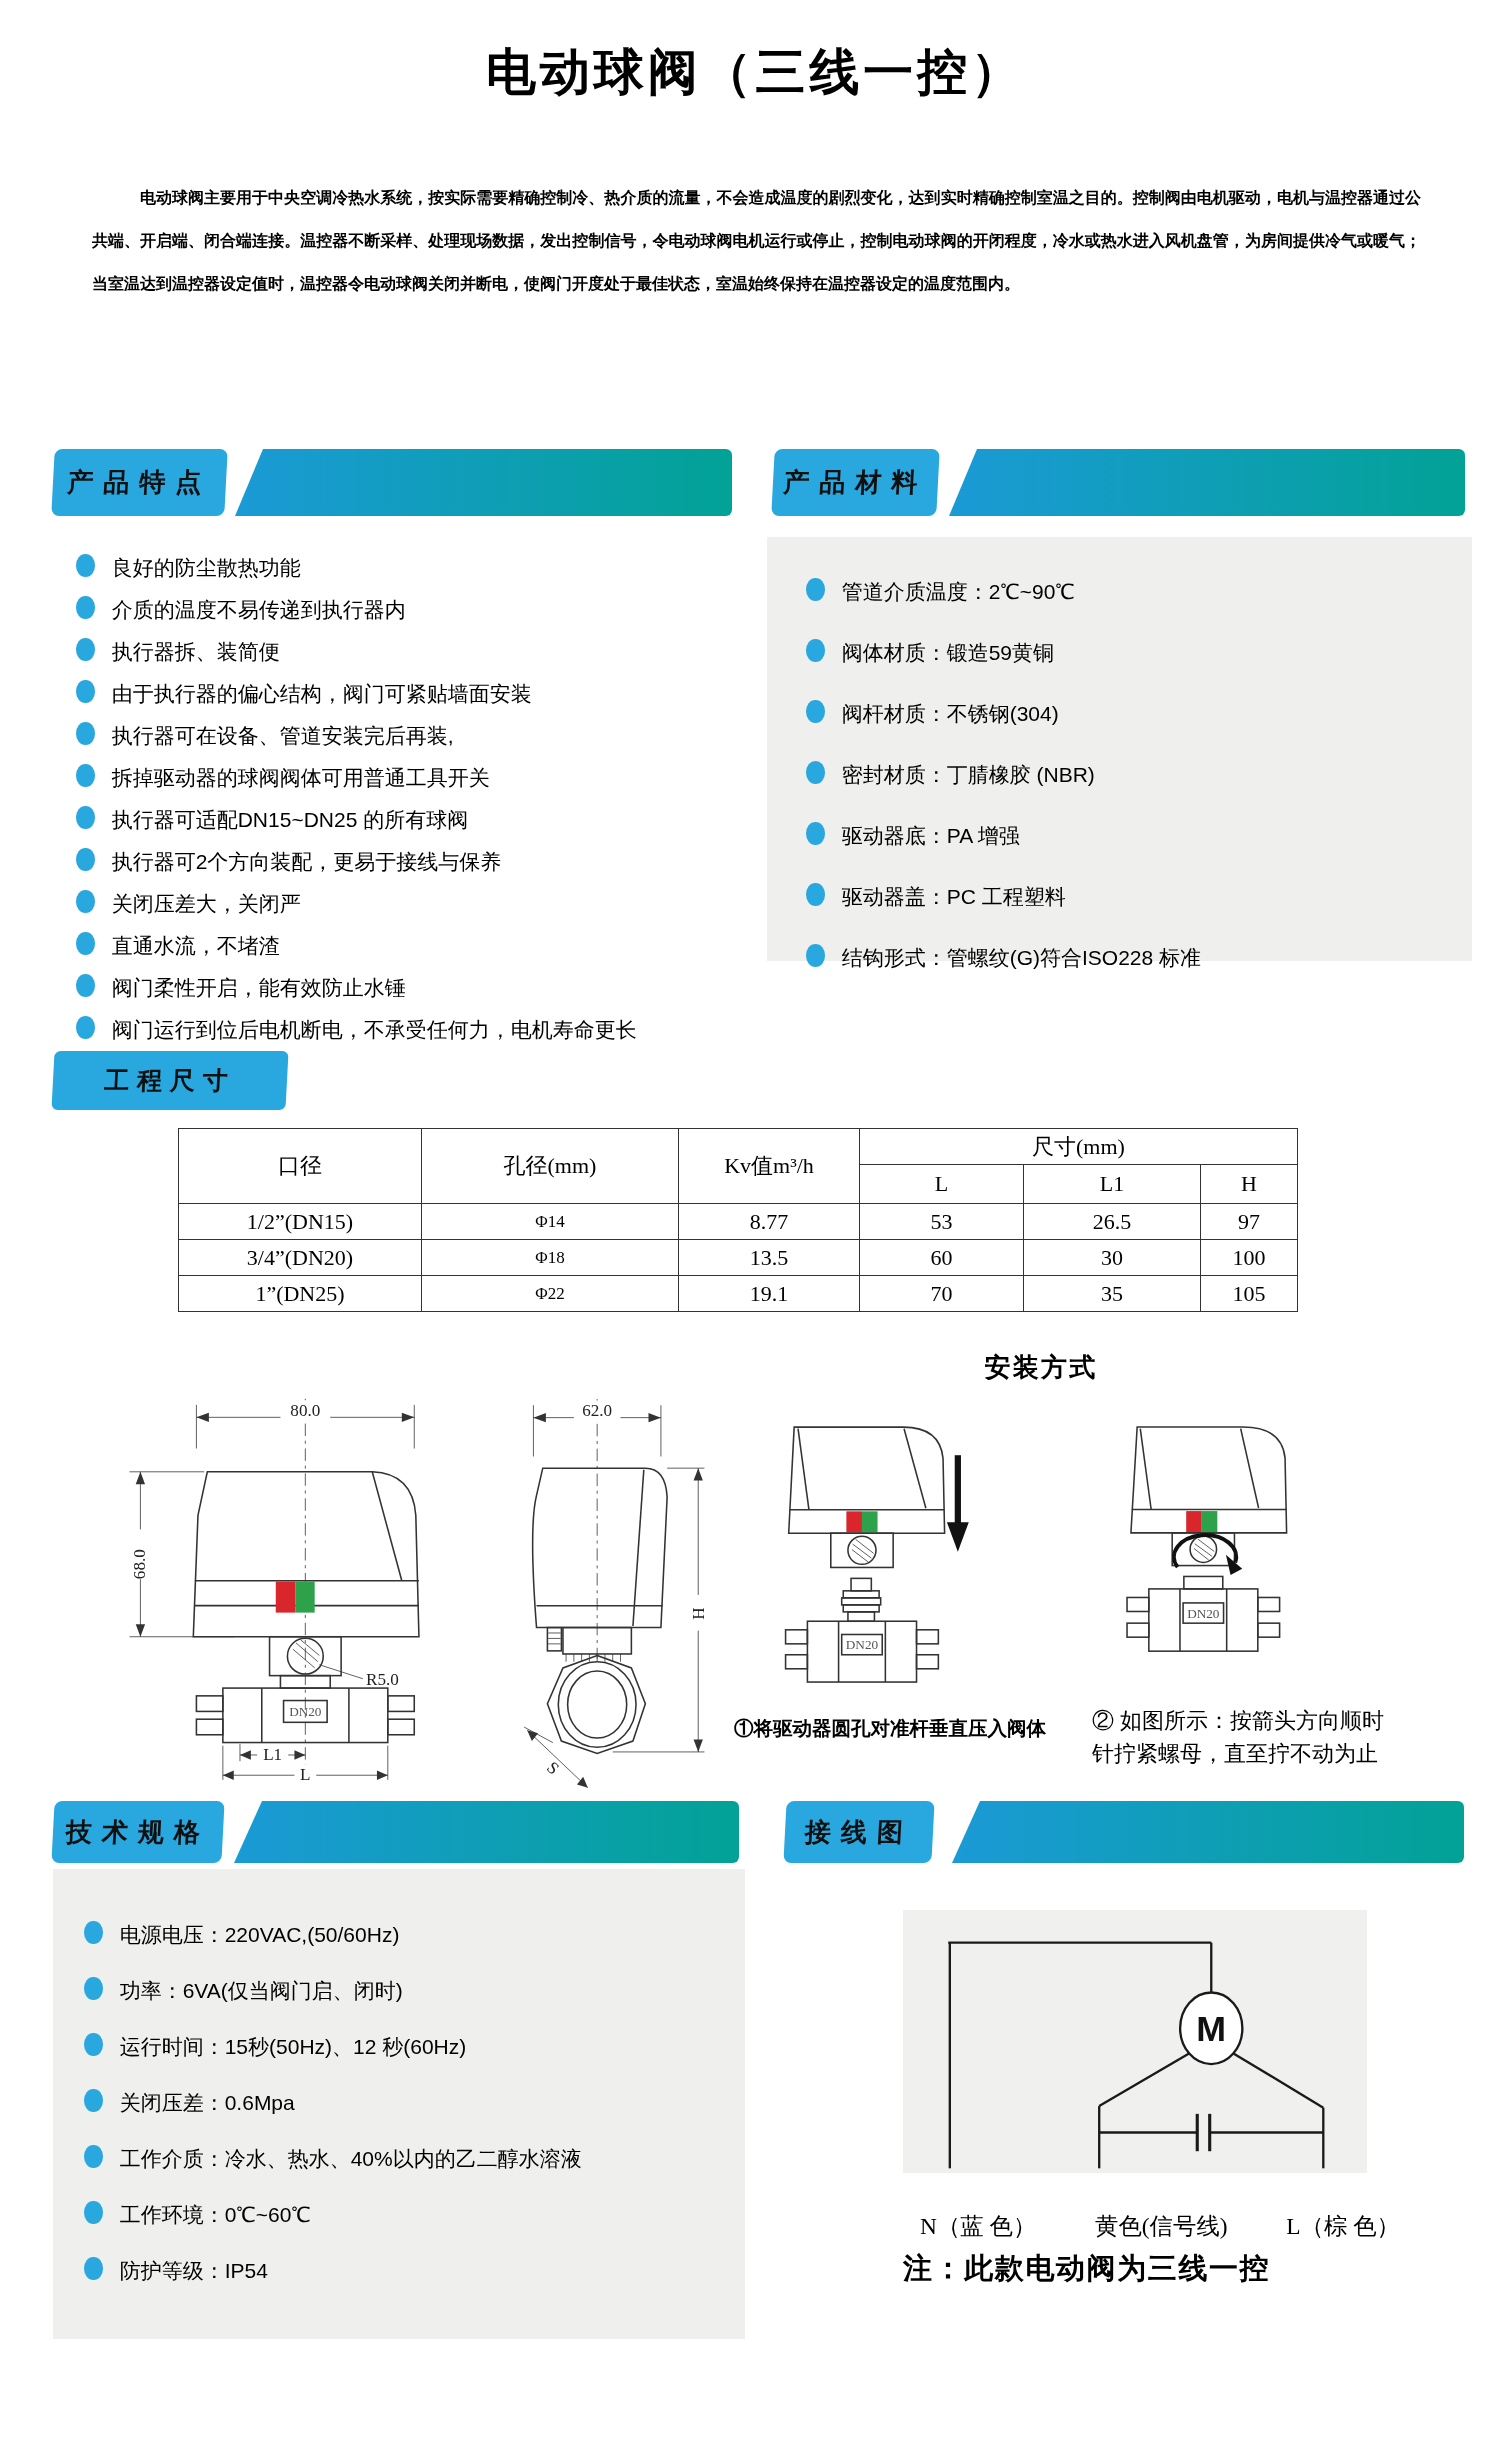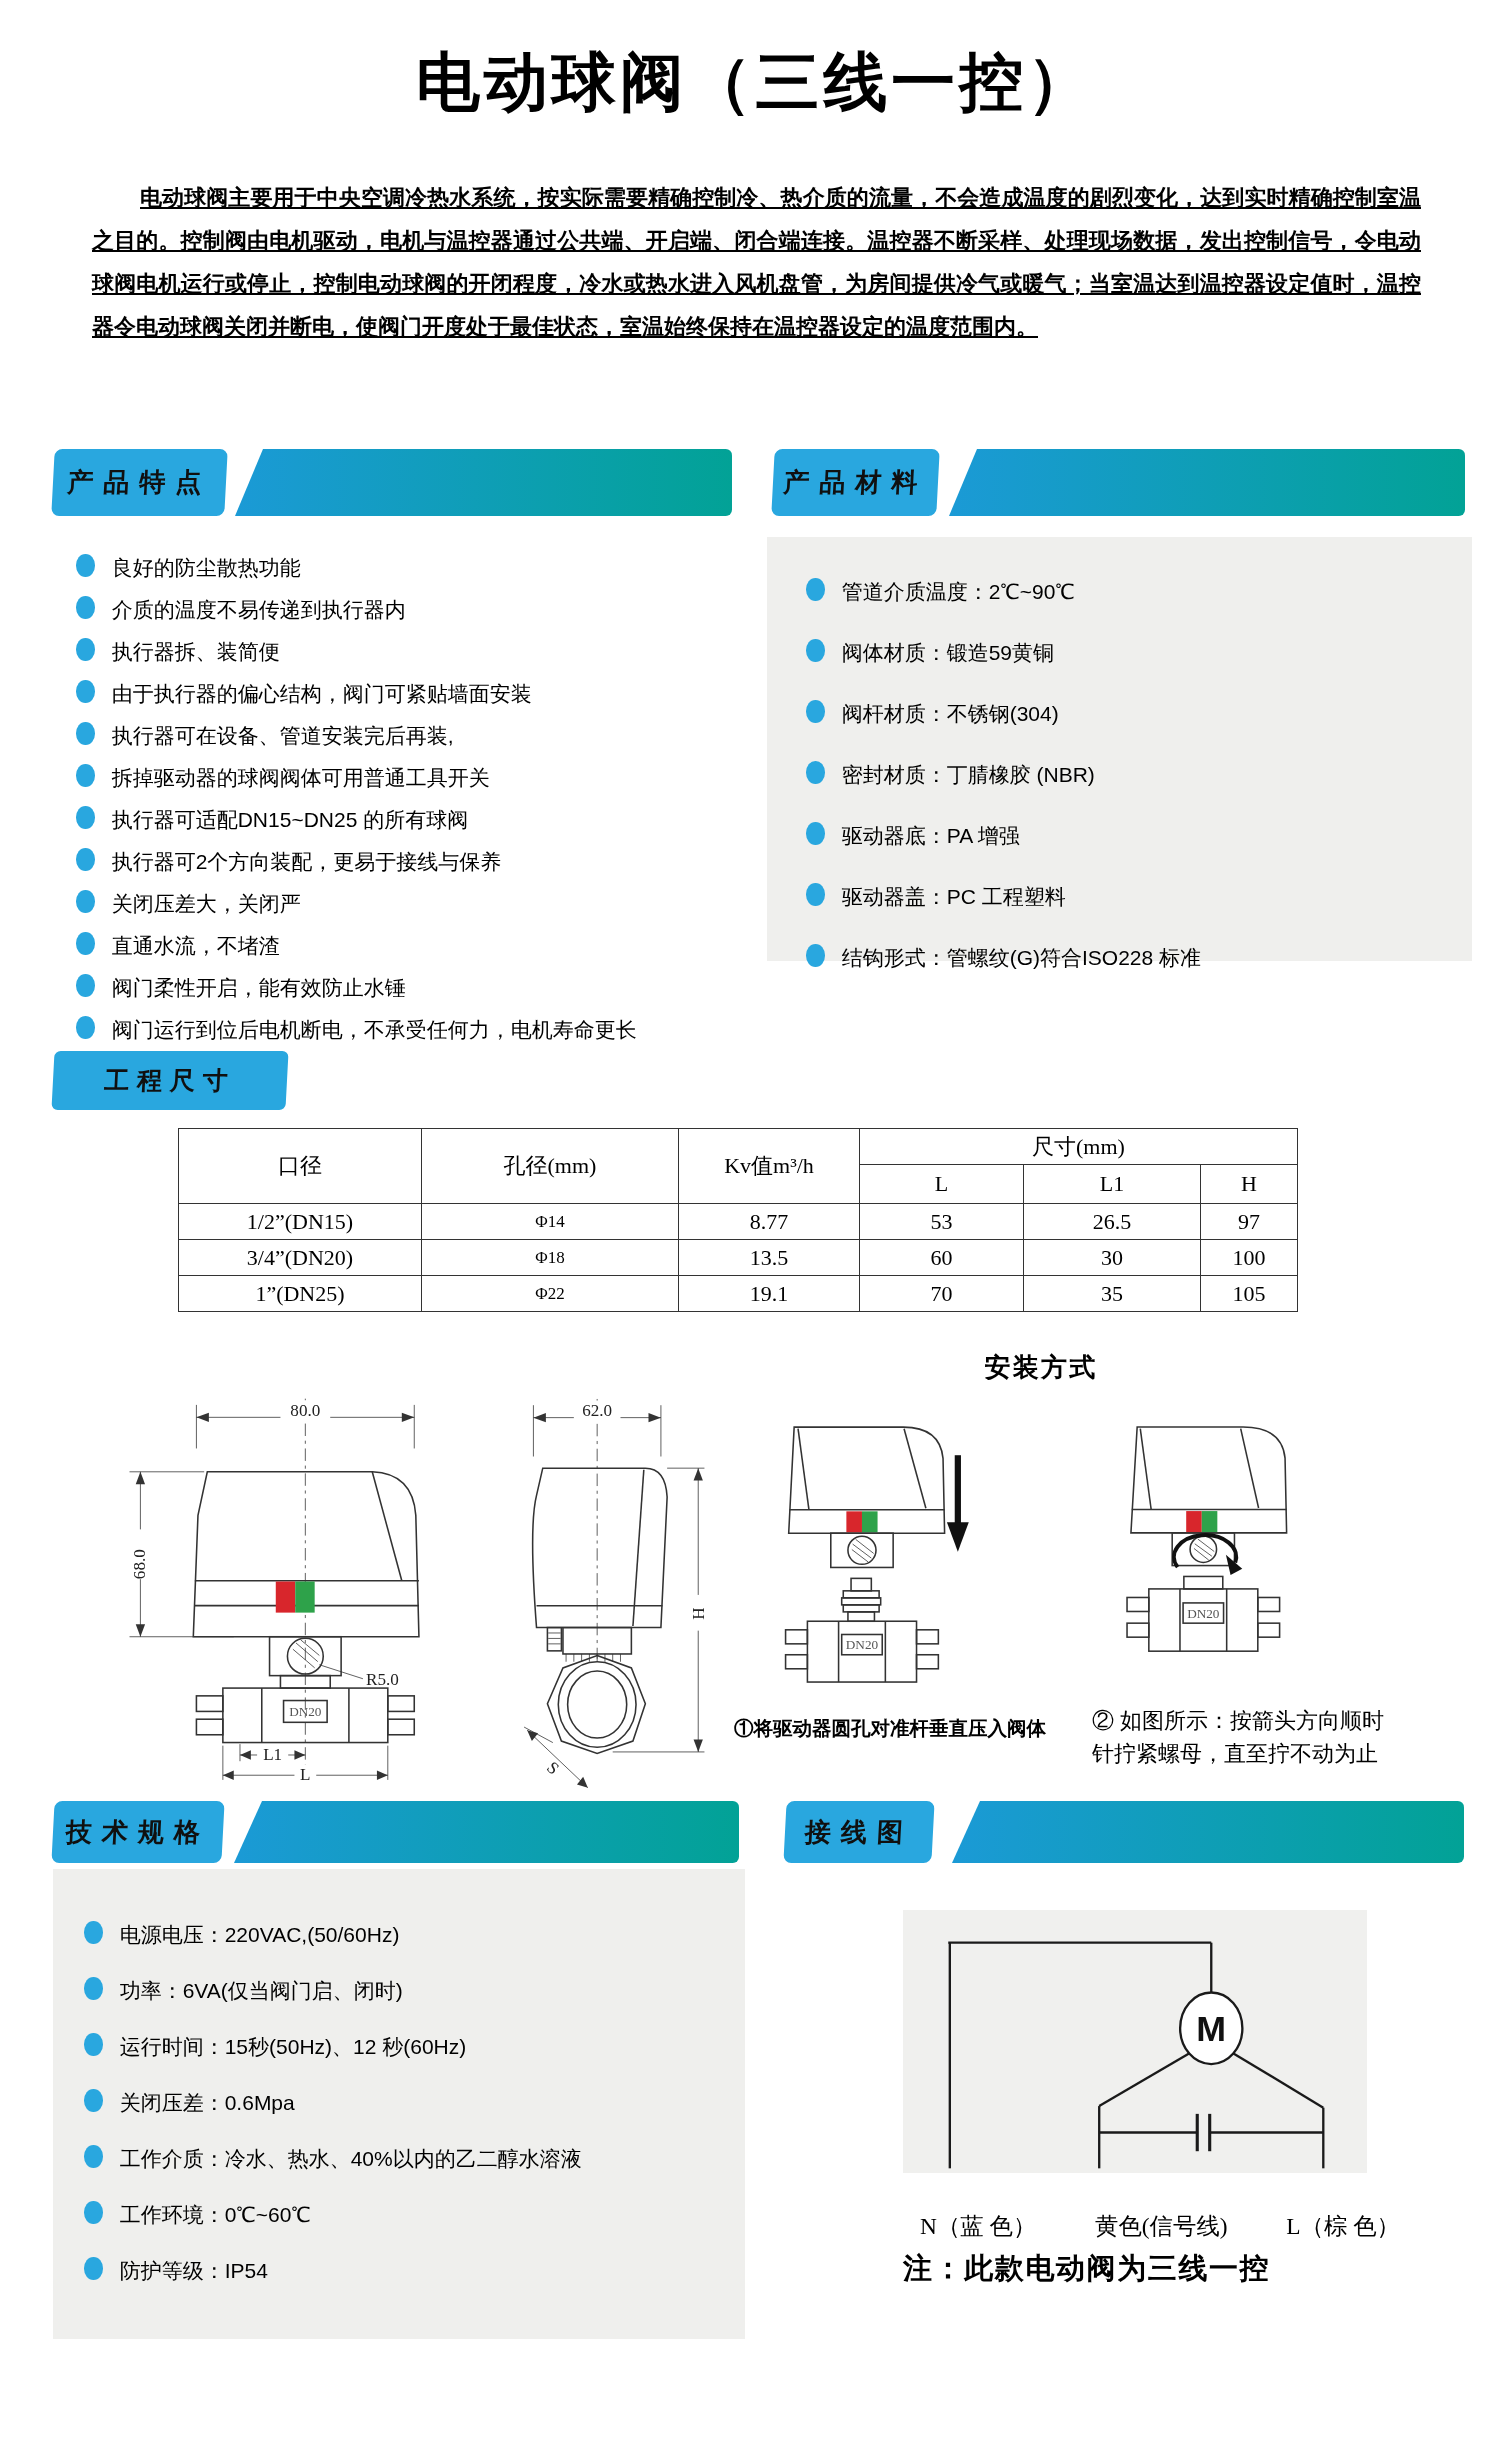--- a/index.html
+++ b/index.html
@@ -10,26 +10,26 @@
     --indicator_green:#2EA24A;
     --panel_gray:#EFEFED;
   }
   html,body{margin:0;padding:0;}
   body{
     width:1511px;height:2450px;position:relative;background:#ffffff;
     font-family:"Liberation Sans", sans-serif;color:#000;
   }
   .title{
     position:absolute;top:39px;left:0;width:100%;text-align:center;
-    font-size:64px;font-weight:bold;letter-spacing:3.9px;
+    font-size:50px;font-weight:bold;letter-spacing:3.9px;
   }
   .intro{
     position:absolute;top:176px;left:92px;width:1329px;
-    font-size:22px;line-height:43px;font-weight:600;
-    text-align:justify;text-indent:48px;text-decoration:underline;
+    font-size:16px;line-height:43px;font-weight:600;
+    text-align:justify;text-indent:48px;
   }
   .sec-block{
     position:absolute;height:67px;background:var(--accent_blue);
     border-radius:7.8px;display:flex;align-items:center;justify-content:center;
     font-size:26px;font-weight:bold;color:#101010;letter-spacing:10px;
     transform:skewX(-3deg);
   }
   .sec-band{
     position:absolute;height:67px;
     background:linear-gradient(90deg,var(--band_start),var(--band_end));

